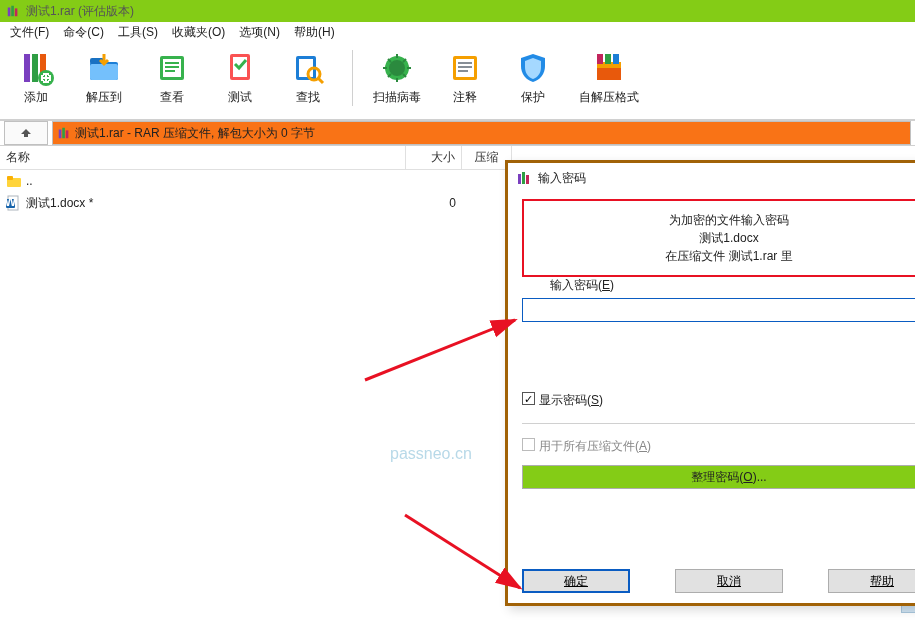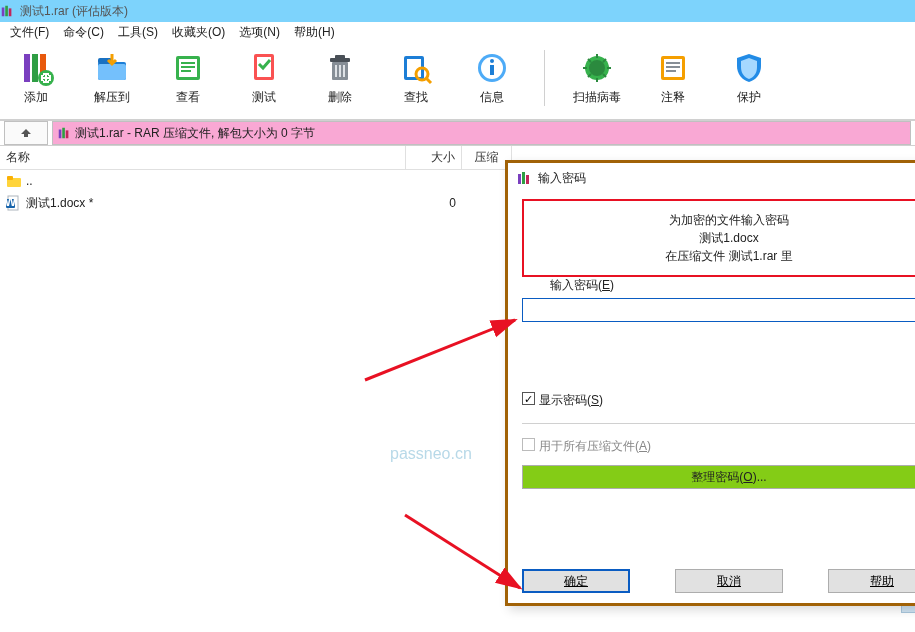--- a/index.html
+++ b/index.html
@@ -1,33 +1,33 @@
 <!DOCTYPE html>
 <html><head>
 <meta charset="utf-8">
 <style>
   * { box-sizing: border-box; margin: 0; padding: 0; font-family: "Microsoft YaHei", sans-serif; font-size: 12px; }
   body { background: #fff; width: 915px; height: 632px; position: relative; overflow: hidden; }
 
-  .titlebar { height: 22px; display: flex; align-items: center; gap: 6px; background: #7dd3fc; }
+  .titlebar { height: 22px; display: flex; align-items: center; padding-left: 6px; gap: 6px; background: #84cc16; }
   .titlebar .icon { width: 14px; height: 14px; }
   .titlebar .title { color: #555; font-size: 12px; }
 
   .menubar { height: 20px; display: flex; align-items: center; padding-left: 4px; gap: 2px; color: #222; }
   .menubar .menu-item { padding: 2px 6px; cursor: default; }
 
-  .toolbar { height: 78px; display: flex; align-items: flex-start; padding: 4px 6px 0 6px; gap: 16px; border-bottom: 1px solid #d0d0d0; background: #fff; }
+  .toolbar { height: 78px; display: flex; align-items: flex-start; padding: 4px 6px 0 6px; gap: 8px; border-bottom: 1px solid #d0d0d0; background: #fff; }
   .tool-btn { width: 60px; height: 70px; display: flex; flex-direction: column; align-items: center; justify-content: flex-start; cursor: default; }
   .tool-btn .ico { width: 40px; height: 40px; display:flex; align-items:center; justify-content:center; margin-top:2px; }
   .tool-btn .lbl { font-size: 12px; color: #222; margin-top: 2px; text-align:center; line-height:14px; }
   .toolbar .sep { width: 1px; height: 56px; background: #d0d0d0; margin: 4px 6px 0 6px; }
 
   .pathbar { height: 26px; display:flex; align-items:center; border-bottom:1px solid #d0d0d0; border-top:1px solid #d0d0d0; }
   .pathbar .up { width:44px; height:24px; border:1px solid #c0c0c0; margin-left:4px; background:#fafafa; display:flex; align-items:center; justify-content:center; }
-  .pathbar .pathbox { flex:1; height:24px; border:1px solid #c0c0c0; margin:0 4px; display:flex; align-items:center; padding-left:4px; gap:4px; background:#f9a8d4; overflow:hidden; white-space:nowrap;}
+  .pathbar .pathbox { flex:1; height:24px; border:1px solid #c0c0c0; margin:0 4px; display:flex; align-items:center; padding-left:4px; gap:4px; background:#f97316; overflow:hidden; white-space:nowrap;}
   .pathbar .pathbox .icon { width:14px; height:14px; flex-shrink:0;}
   .pathbar .pathbox .txt { font-size:12px; color:#222; }
 
   .list-header { height:24px; display:flex; align-items:center; background:#fff; border-bottom:1px solid #e0e0e0; }
   .list-header .col { padding:0 6px; font-size:12px; color:#333; border-right:1px solid #e0e0e0; height:100%; display:flex; align-items:center; }
   .col-name { width:406px; }
   .col-size { width:56px; justify-content:flex-end; }
   .col-packed { width:50px; justify-content:center; }
 
   .list-body { position:relative; }
@@ -141,51 +141,27 @@
           <rect x="10" y="6" width="20" height="26" rx="2" fill="#fa5252"></rect>
           <rect x="13" y="9" width="14" height="20" fill="#fff"></rect>
           <path d="M15 16l4 4 7-8" stroke="#37b24d" stroke-width="3" fill="none"></path>
         </svg>
     </span>
     <span class="lbl">测试</span>
   </div>
   <div class="tool-btn">
     <span class="ico">
       <svg width="40" height="40" viewBox="0 0 40 40">
-          <rect x="12" y="14" width="16" height="18" rx="1" fill="#868e96"></rect>
-          <rect x="10" y="10" width="20" height="4" rx="1" fill="#495057"></rect>
-          <rect x="15" y="7" width="10" height="4" rx="1" fill="#495057"></rect>
-          <rect x="15" y="17" width="2" height="12" fill="#dee2e6"></rect>
-          <rect x="19" y="17" width="2" height="12" fill="#dee2e6"></rect>
-          <rect x="23" y="17" width="2" height="12" fill="#dee2e6"></rect>
-        </svg>
-    </span>
-    <span class="lbl">删除</span>
-  </div>
-  <div class="tool-btn">
-    <span class="ico">
-      <svg width="40" height="40" viewBox="0 0 40 40">
           <rect x="8" y="8" width="20" height="24" rx="2" fill="#1c7ed6"></rect>
           <rect x="11" y="11" width="14" height="18" fill="#fff"></rect>
           <circle cx="26" cy="26" r="6" fill="none" stroke="#f59f00" stroke-width="3"></circle>
           <path d="M30 30l5 5" stroke="#f59f00" stroke-width="3"></path>
         </svg>
     </span>
     <span class="lbl">查找</span>
-  </div>
-  <div class="tool-btn">
-    <span class="ico">
-      <svg width="40" height="40" viewBox="0 0 40 40">
-          <circle cx="20" cy="20" r="14" fill="#4dabf7"></circle>
-          <circle cx="20" cy="20" r="11" fill="#fff"></circle>
-          <circle cx="20" cy="13" r="2" fill="#1c7ed6"></circle>
-          <rect x="18" y="17" width="4" height="10" fill="#1c7ed6"></rect>
-        </svg>
-    </span>
-    <span class="lbl">信息</span>
   </div>
   <div class="sep"></div>
   <div class="tool-btn">
     <span class="ico">
       <svg width="40" height="40" viewBox="0 0 40 40">
           <circle cx="20" cy="20" r="12" fill="#37b24d"></circle>
           <circle cx="20" cy="20" r="8" fill="#2b8a3e"></circle>
           <path d="M20 6v4M20 30v4M6 20h4M30 20h4M11 11l3 3M26 26l3 3M11 29l3-3M26 14l3-3" stroke="#2b8a3e" stroke-width="2"></path>
         </svg>
     </span>
@@ -204,20 +180,32 @@
     <span class="lbl">注释</span>
   </div>
   <div class="tool-btn">
     <span class="ico">
       <svg width="40" height="40" viewBox="0 0 40 40">
           <path d="M20 6l12 4v8c0 8-5 14-12 16C13 32 8 26 8 18v-8z" fill="#228be6"></path>
           <path d="M20 10l8 3v6c0 6-3 10-8 12-5-2-8-6-8-12v-6z" fill="#a5d8ff"></path>
         </svg>
     </span>
     <span class="lbl">保护</span>
+  </div>
+  <div class="tool-btn" style="width:76px">
+    <span class="ico">
+      <svg width="40" height="40" viewBox="0 0 40 40">
+          <rect x="8" y="18" width="24" height="14" fill="#e8590c"></rect>
+          <rect x="8" y="14" width="24" height="6" fill="#f59f00"></rect>
+          <rect x="8" y="6" width="6" height="10" fill="#c2255c"></rect>
+          <rect x="16" y="6" width="6" height="10" fill="#2f9e44"></rect>
+          <rect x="24" y="6" width="6" height="10" fill="#1c7ed6"></rect>
+        </svg>
+    </span>
+    <span class="lbl">自解压格式</span>
   </div>
 </div>
 
 <div class="pathbar">
   <div class="up">
     <svg width="14" height="14" viewBox="0 0 14 14">
         <path d="M7 3l5 5H9v3H5V8H2z" fill="#555"></path>
       </svg>
   </div>
   <div class="pathbox">

